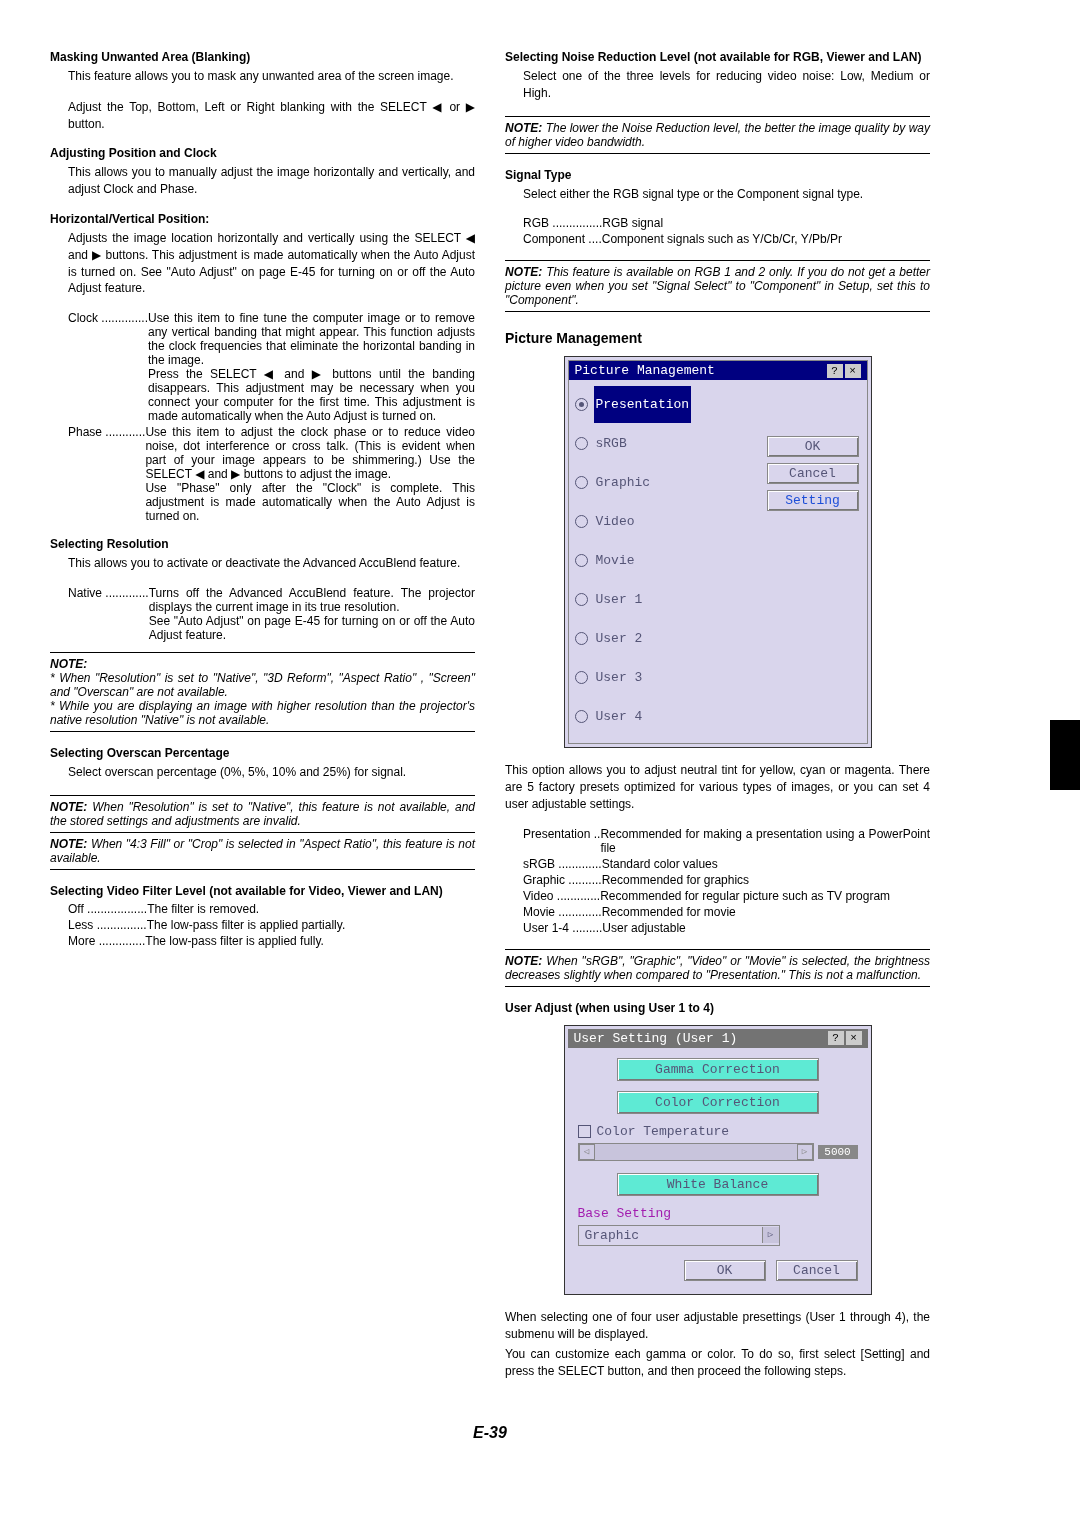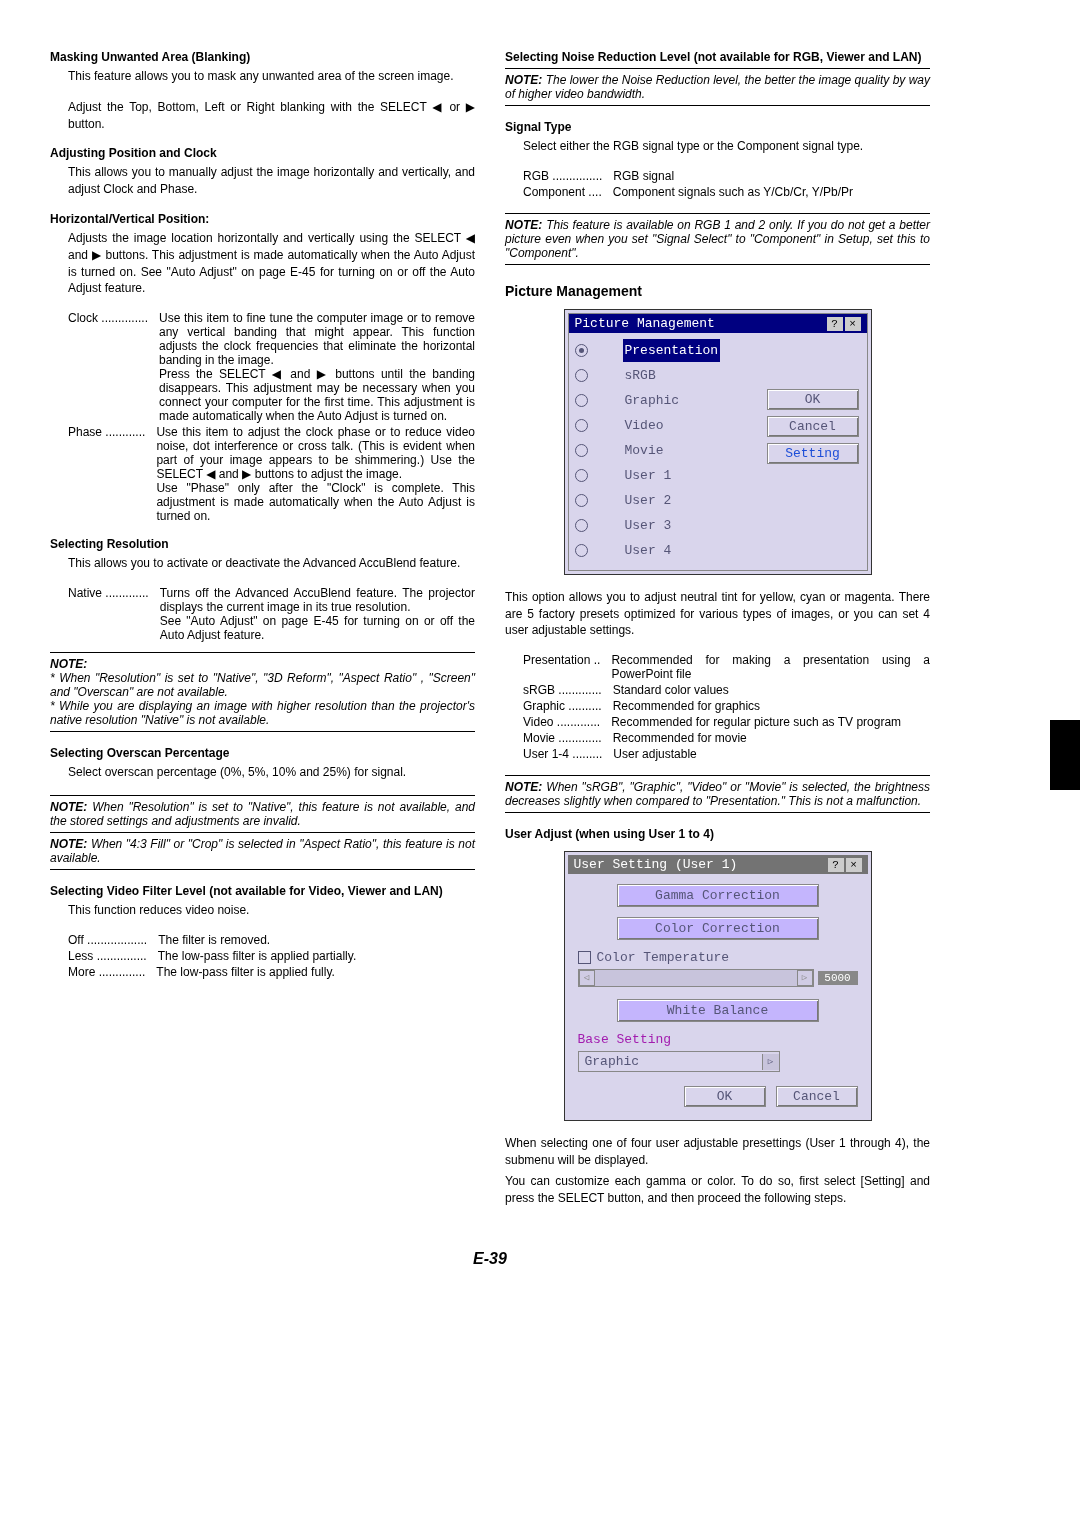--- a/index.html
+++ b/index.html
@@ -30,21 +30,20 @@
     text-align: justify;
   }
   p {
     margin: 0 0 14px 0;
     text-align: justify;
     line-height: 1.4;
   }
   .def-row {
     display: flex;
     margin-bottom: 2px;
-    gap: 11px;
   }
   .def-term {
     white-space: nowrap;
     padding-left: 18px;
   }
   .def-desc {
     flex: 1;
     text-align: justify;
   }
   .hr {
@@ -132,22 +131,21 @@
     flex-shrink: 0;
   }
   .pm-radio.selected::after {
     content: "";
     width: 5px;
     height: 5px;
     background: #555577;
     border-radius: 50%;
   }
   .pm-label {
-    padding: 4px 2px;
-    margin-left: 29px;
+    padding: 11px 2px;
   }
   .pm-label.highlight {
     background: #000080;
     color: #fff;
   }
   .pm-buttons {
     display: flex;
     flex-direction: column;
     gap: 6px;
     padding-top: 50px;
@@ -187,21 +185,21 @@
   .us-body {
     padding: 10px;
   }
   .us-btn-wide {
     width: 200px;
     margin: 0 auto 10px auto;
     text-align: center;
     padding: 3px 0;
     border: 1px solid #888;
     box-shadow: 1px 1px 0 #fff inset, -1px -1px 0 #777 inset;
-    background: #c4b5fd;
+    background: #5eead4;
     color: #555577;
   }
   .us-checkrow {
     display: flex;
     align-items: center;
     margin-bottom: 4px;
   }
   .us-check {
     width: 11px;
     height: 11px;
@@ -345,39 +343,39 @@
     <div class="note-block">
       <span class="note-label">NOTE:</span><span> When "Resolution" is set to "Native", this feature is not available, and the stored settings and adjustments are invalid.</span>
     </div>
     <hr class="hr">
     <div class="note-block">
       <span class="note-label">NOTE:</span><span> When "4:3 Fill" or "Crop" is selected in "Aspect Ratio", this feature is not available.</span>
     </div>
     <hr class="hr" style="margin-bottom:14px;">
 
     <div class="section-title">Selecting Video Filter Level (not available for Video, Viewer and LAN)</div>
-    <p class="indent">This function reduces video noise.</p>
 
     <div class="def-row">
       <div class="def-term">Off ..................</div>
       <div class="def-desc">The filter is removed.</div>
     </div>
     <div class="def-row">
       <div class="def-term">Less ...............</div>
       <div class="def-desc">The low-pass filter is applied partially.</div>
     </div>
     <div class="def-row">
       <div class="def-term">More ..............</div>
       <div class="def-desc">The low-pass filter is applied fully.</div>
     </div>
   </div>
 
   <div class="col">
 
     <div class="section-title">Selecting Noise Reduction Level (not available for RGB, Viewer and LAN)</div>
+    <p class="indent">Select one of the three levels for reducing video noise: Low, Medium or High.</p>
 
     <hr class="hr">
     <div class="note-block">
       <span class="note-label">NOTE:</span><span> The lower the Noise Reduction level, the better the image quality by way of higher video bandwidth.</span>
     </div>
     <hr class="hr" style="margin-bottom:14px;">
 
     <div class="section-title">Signal Type</div>
     <p class="indent">Select either the RGB signal type or the Component signal type.</p>
 

